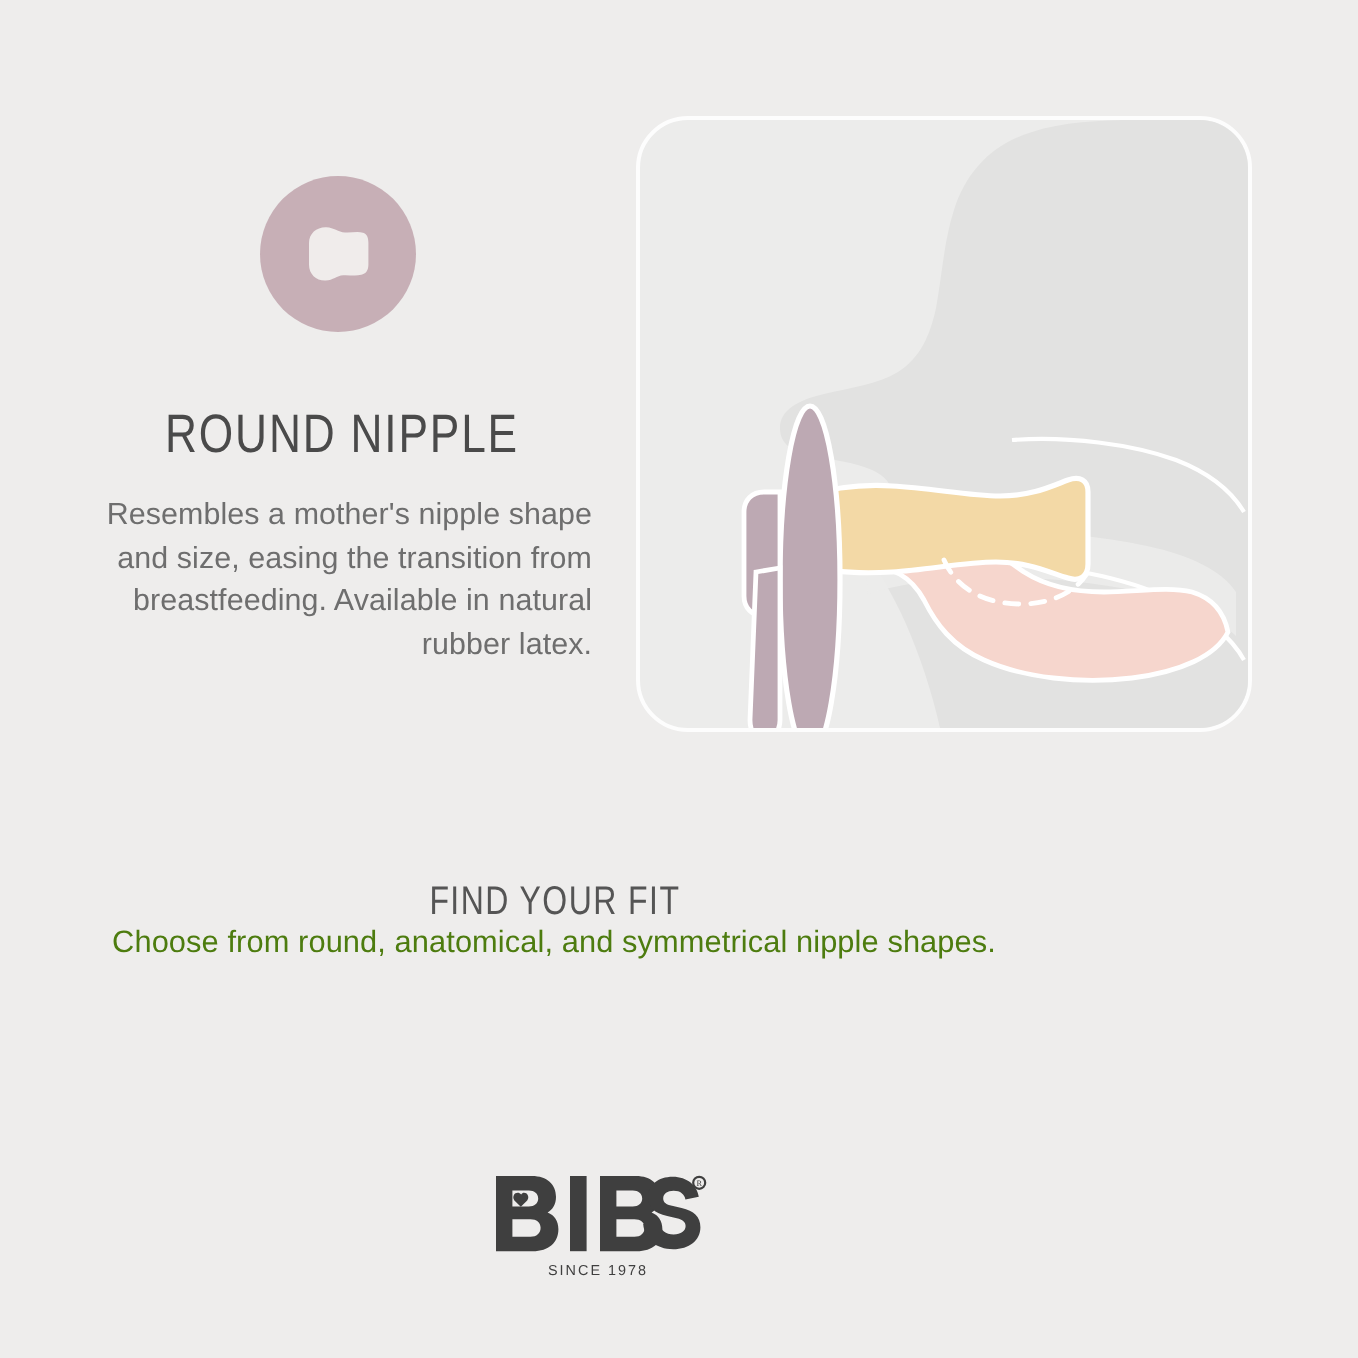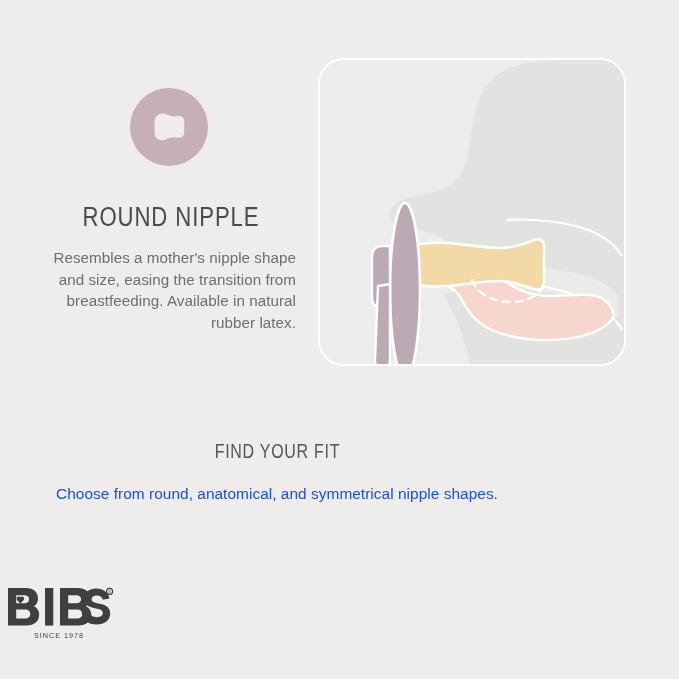--- a/index.html
+++ b/index.html
@@ -106,33 +106,32 @@
     font-family: "Liberation Sans Narrow", "Liberation Sans", sans-serif;
     font-size: 20px;
     letter-spacing: 0.9px;
     color: #555555;
     transform: scaleX(0.80);
     display: inline-block;
     white-space: nowrap;
   }
 
   .fit-sub {
-    margin-top: 22px;
     font-size: 15.4px;
-    color: #1d4ed8;
+    color: #4d7c0f;
     letter-spacing: 0.05px;
   }
 
   
   .brand {
     position: absolute;
-    left: 4px;
+    left: 17px;
     top: 586px;
     width: 563px;
-    text-align: left;
+    text-align: center;
   }
   .brand svg { display: inline-block; }
 </style>
 </head>
 <body>
 
 <div id="page">
 
   <div class="feature-section">
 

